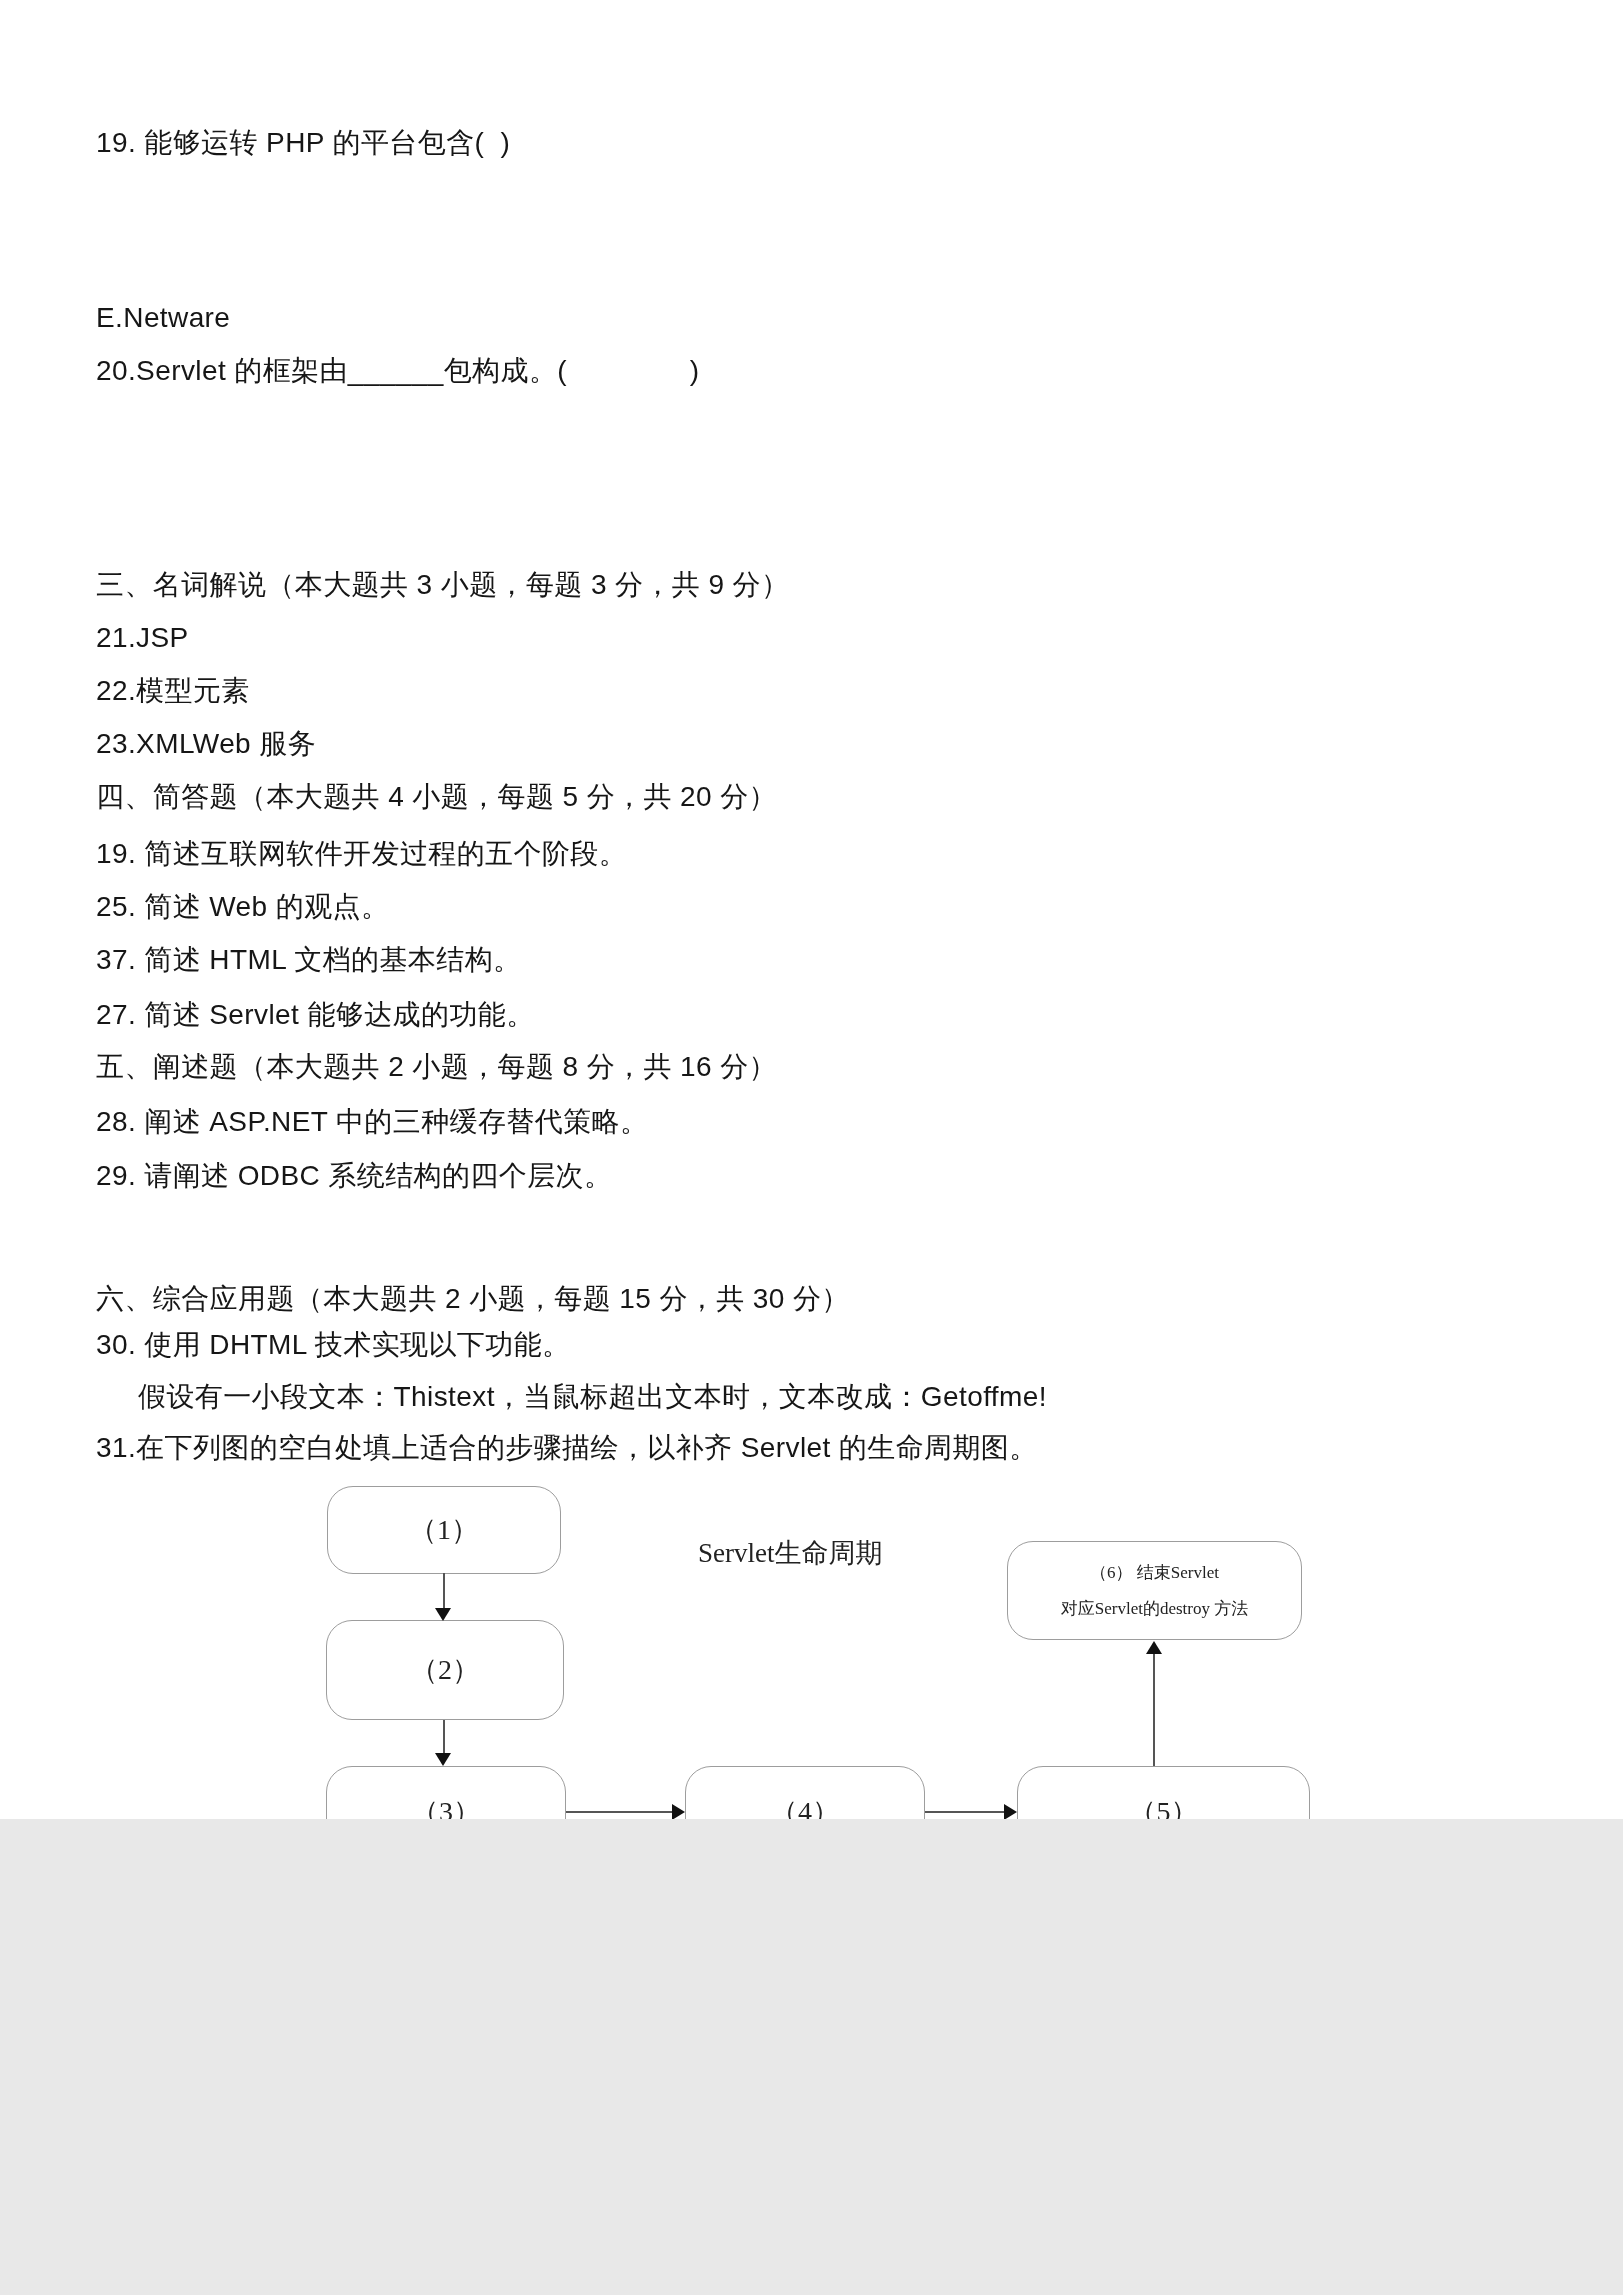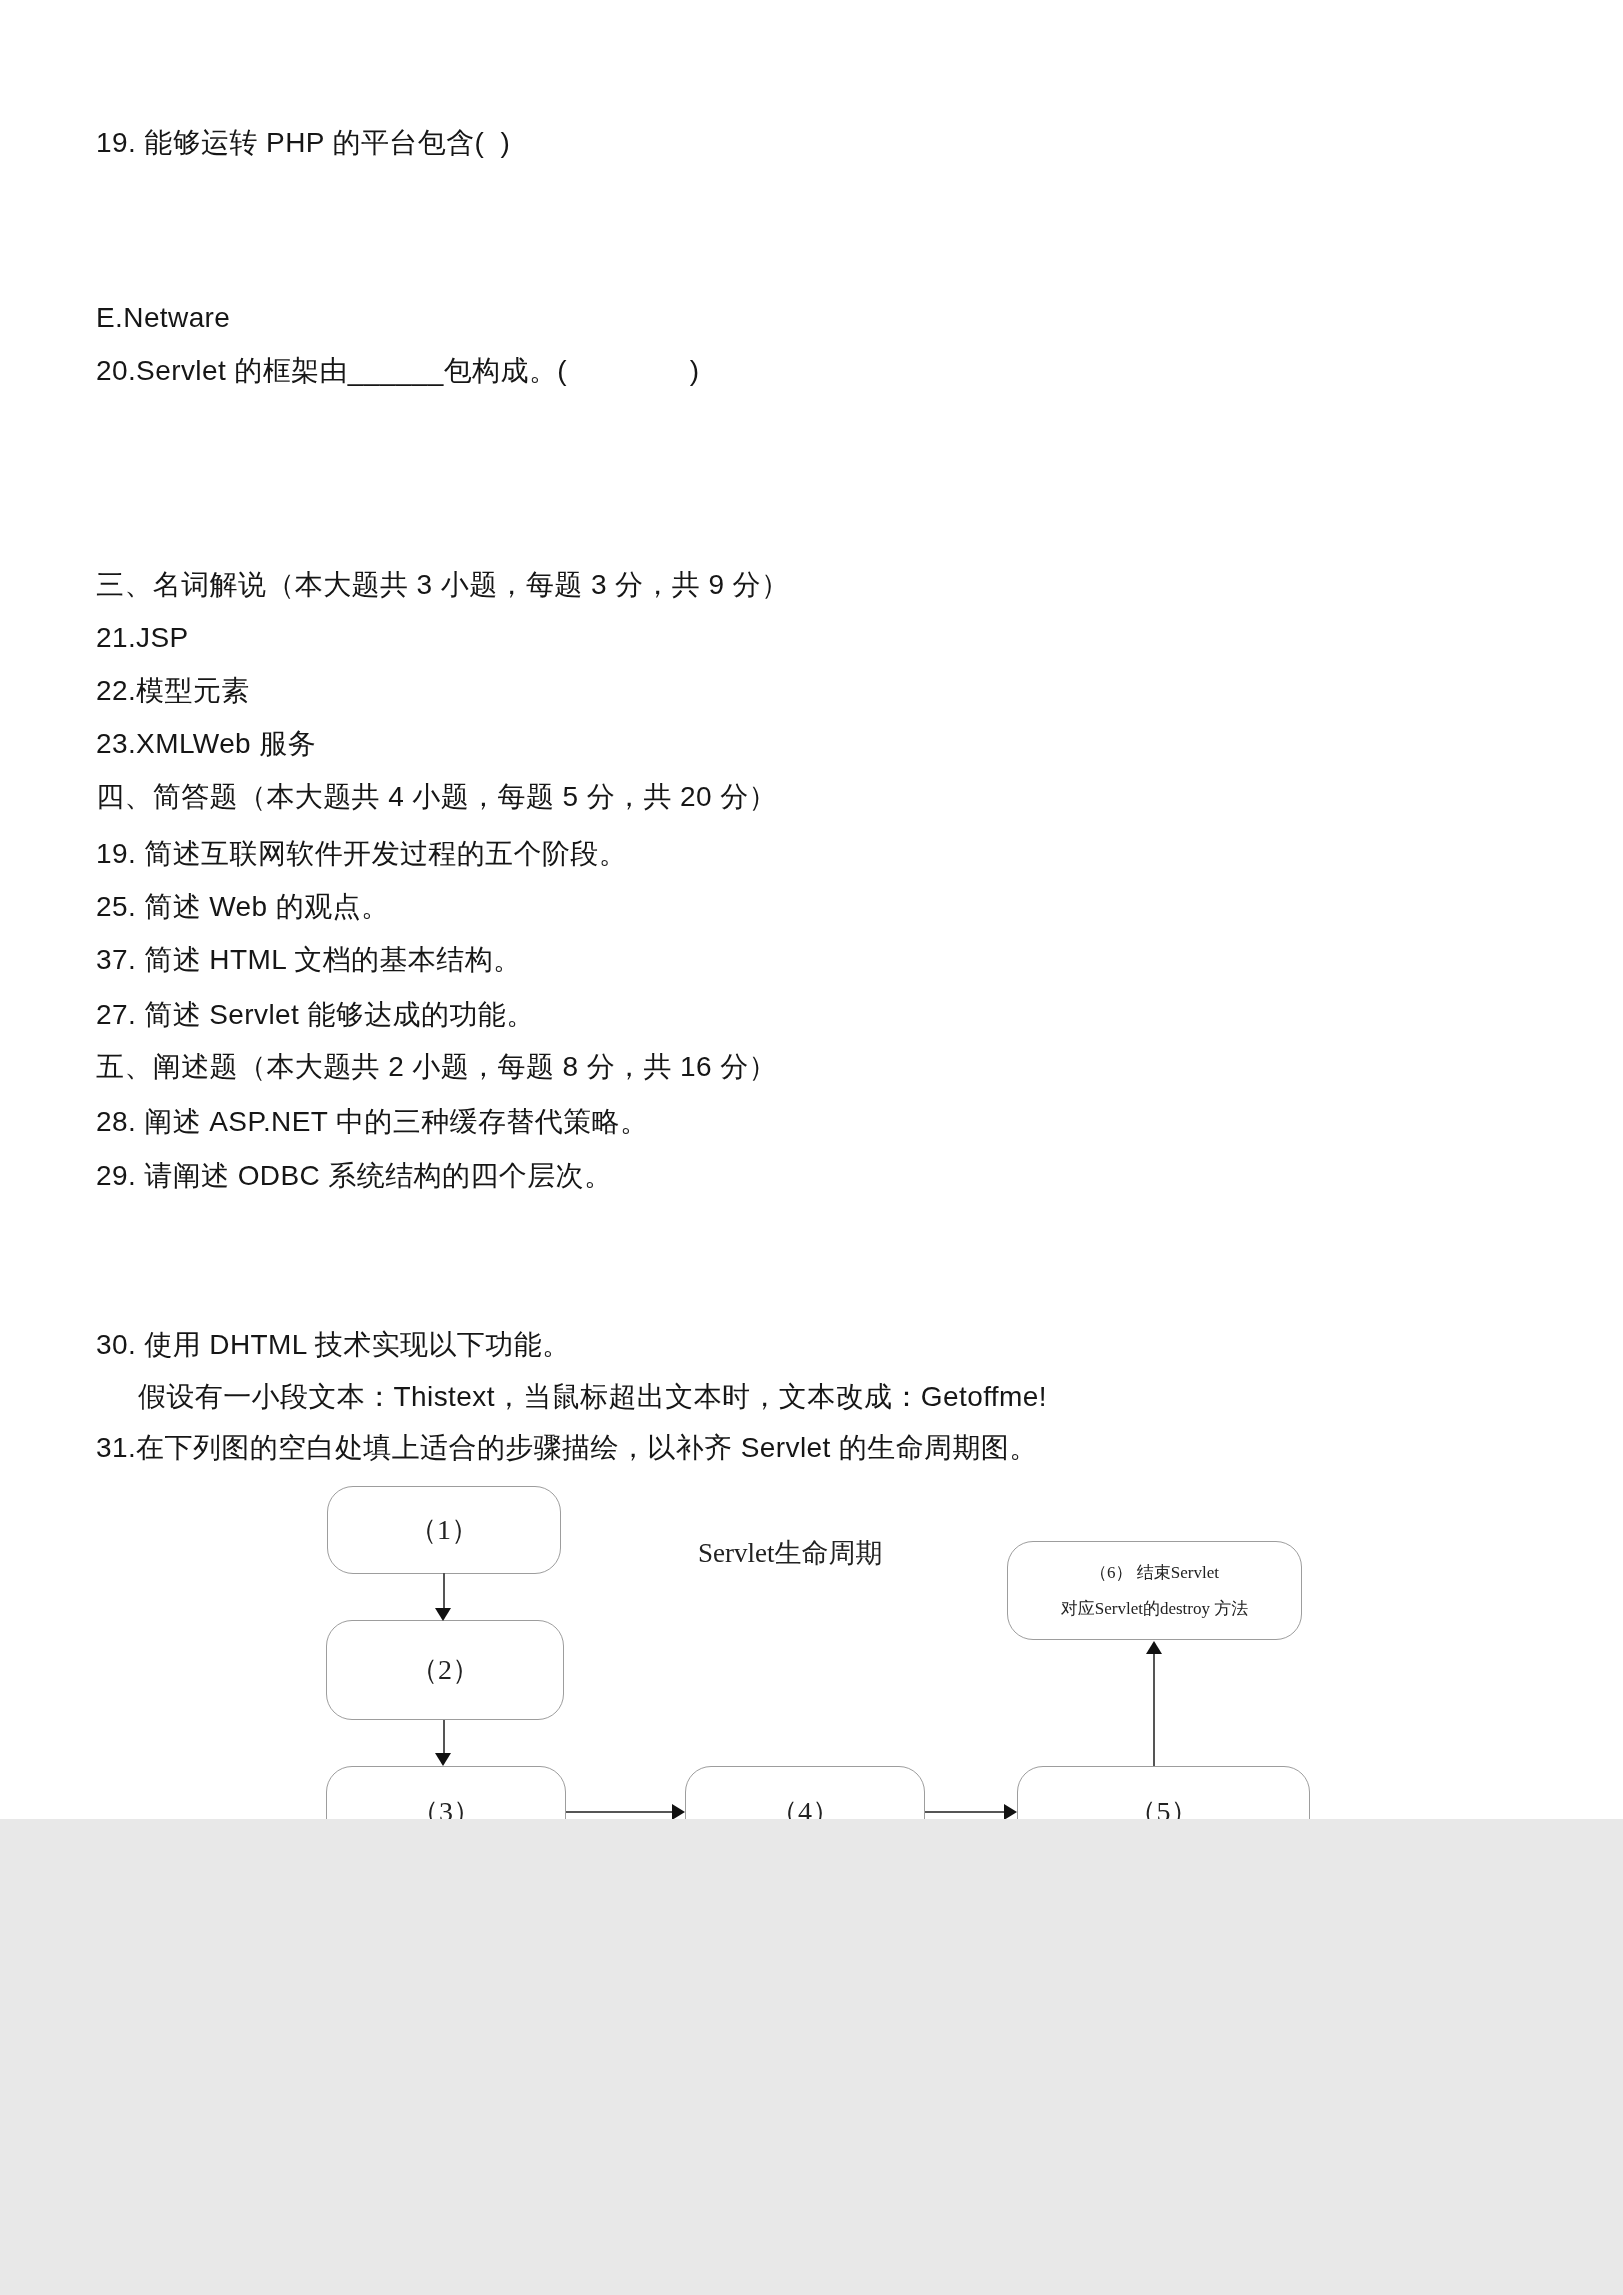--- a/index.html
+++ b/index.html
@@ -77,20 +77,21 @@
   <div class="line" style="top:674px">22.模型元素</div>
   <div class="line" style="top:727px">23.XMLWeb 服务</div>
   <div class="line" style="top:780px">四、简答题（本大题共 4 小题，每题 5 分，共 20 分）</div>
   <div class="line" style="top:837px">19. 简述互联网软件开发过程的五个阶段。</div>
   <div class="line" style="top:890px">25. 简述 Web 的观点。</div>
   <div class="line" style="top:943px">37. 简述 HTML 文档的基本结构。</div>
   <div class="line" style="top:998px">27. 简述 Servlet 能够达成的功能。</div>
   <div class="line" style="top:1050px">五、阐述题（本大题共 2 小题，每题 8 分，共 16 分）</div>
   <div class="line" style="top:1105px">28. 阐述 ASP.NET 中的三种缓存替代策略。</div>
   <div class="line" style="top:1159px">29. 请阐述 ODBC 系统结构的四个层次。</div>
+  <div class="line" style="top:1282px">六、综合应用题（本大题共 2 小题，每题 15 分，共 30 分）</div>
   <div class="line" style="top:1328px">30. 使用 DHTML 技术实现以下功能。</div>
   <div class="line indent" style="top:1380px">假设有一小段文本：Thistext，当鼠标超出文本时，文本改成：Getoffme!</div>
   <div class="line" style="top:1431px">31.在下列图的空白处填上适合的步骤描绘，以补齐 Servlet 的生命周期图。</div>
 
   <div class="diagram-title" style="left:698px;top:1535px;width:204px">Servlet生命周期</div>
 
   <div class="dbox" style="left:327px;top:1486px;width:234px;height:88px">
     <span>（1）</span>
   </div>
 

